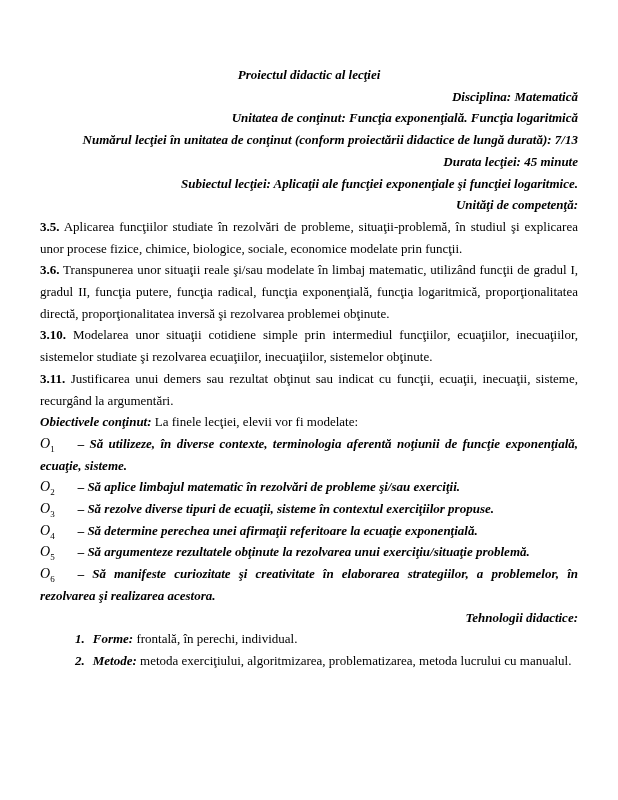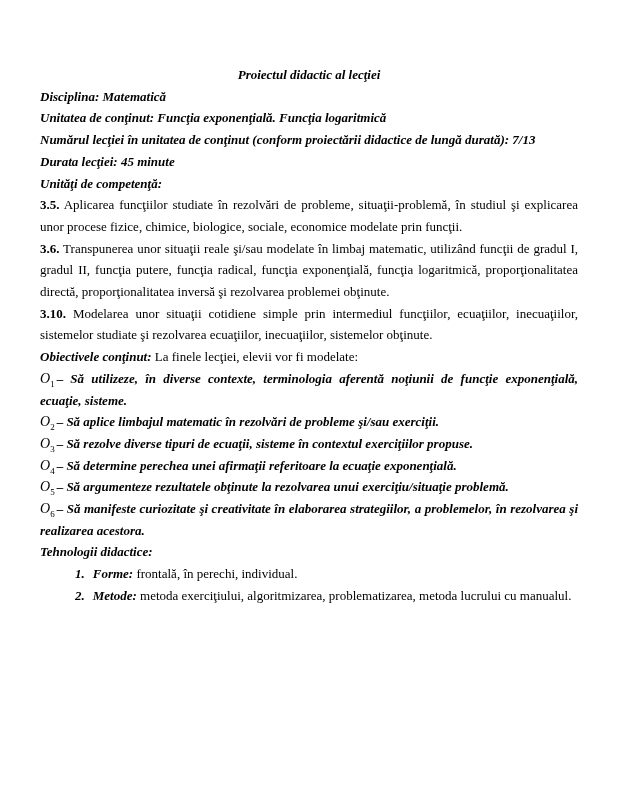--- a/index.html
+++ b/index.html
@@ -27,32 +27,33 @@
     line-height: 21.7px;
   }
   .title {
     text-align: center;
     font-weight: bold;
     font-style: italic;
   }
   .bi {
     font-weight: bold;
     font-style: italic;
+    text-align: right;
   }
   .just {
     text-align: justify;
   }
   .obj {
     text-align: justify;
   }
   .obj-sym {
     font-style: italic;
     font-weight: normal;
     font-size: 14px;
-    margin-right: 2px;
+    margin-right: 23px;
   }
   .obj-sym sub {
     font-size: 9px;
     font-style: normal;
     line-height: 0;
   }
   .obj-text {
     font-weight: bold;
     font-style: italic;
   }
@@ -67,29 +68,31 @@
 <body>
 
 <div class="page">
 
   <p class="title">Proiectul didactic al lecţiei</p>
 
   <p class="bi">Disciplina: Matematică</p>
   <p class="bi">Unitatea de conţinut: Funcţia exponenţială. Funcţia logaritmică</p>
   <p class="bi">Numărul lecţiei în unitatea de conţinut (conform proiectării didactice de lungă durată):  7/13</p>
   <p class="bi">Durata lecţiei: 45 minute</p>
+  <p class="bi">Subiectul lecţiei: Aplicaţii ale funcţiei exponenţiale şi funcţiei logaritmice.</p>
   <p class="bi">Unităţi de competenţă:</p>
 
   <p class="just"><span class="bi" style="font-style:normal">3.5.</span> <span>Aplicarea funcţiilor studiate în rezolvări de probleme, situaţii-problemă, în studiul şi explicarea unor procese fizice, chimice, biologice, sociale, economice modelate prin funcţii.</span></p>
 
   <p class="just"><span class="bi" style="font-style:normal">3.6.</span> <span>Transpunerea unor situaţii reale şi/sau modelate în limbaj matematic, utilizând funcţii de gradul I, gradul II, funcţia putere, funcţia radical, funcţia exponenţială, funcţia logaritmică, proporţionalitatea directă, proporţionalitatea inversă şi rezolvarea problemei obţinute.</span></p>
 
 
   <p class="just"><span class="bi" style="font-style:normal">3.10.</span> <span>Modelarea unor situaţii cotidiene simple prin intermediul funcţiilor, ecuaţiilor, inecuaţiilor, sistemelor studiate şi rezolvarea ecuaţiilor, inecuaţiilor, sistemelor obţinute.</span></p>
 
+  <p class="just"><span class="bi" style="font-style:normal">3.11.</span> <span>Justificarea unui demers sau rezultat obţinut sau indicat cu funcţii, ecuaţii, inecuaţii, sisteme, recurgând la argumentări.</span></p>
 
   <p><span class="bi">Obiectivele conţinut:</span> <span>La finele lecţiei, elevii vor fi modelate:</span></p>
 
   <p class="obj"><span class="obj-sym"><span>O</span><sub>1</sub></span><span class="obj-text">– Să utilizeze, în diverse contexte, terminologia aferentă noţiunii de funcţie exponenţială, ecuaţie, sisteme.</span></p>
 
   <p class="obj"><span class="obj-sym"><span>O</span><sub>2</sub></span><span class="obj-text">– Să aplice limbajul matematic  în rezolvări de probleme şi/sau exerciţii.</span></p>
 
   <p class="obj"><span class="obj-sym"><span>O</span><sub>3</sub></span><span class="obj-text">– Să rezolve diverse tipuri de ecuaţii, sisteme în contextul exerciţiilor propuse.</span></p>
 
   <p class="obj"><span class="obj-sym"><span>O</span><sub>4</sub></span><span class="obj-text">– Să determine perechea unei afirmaţii referitoare la ecuaţie exponenţială.</span></p>

